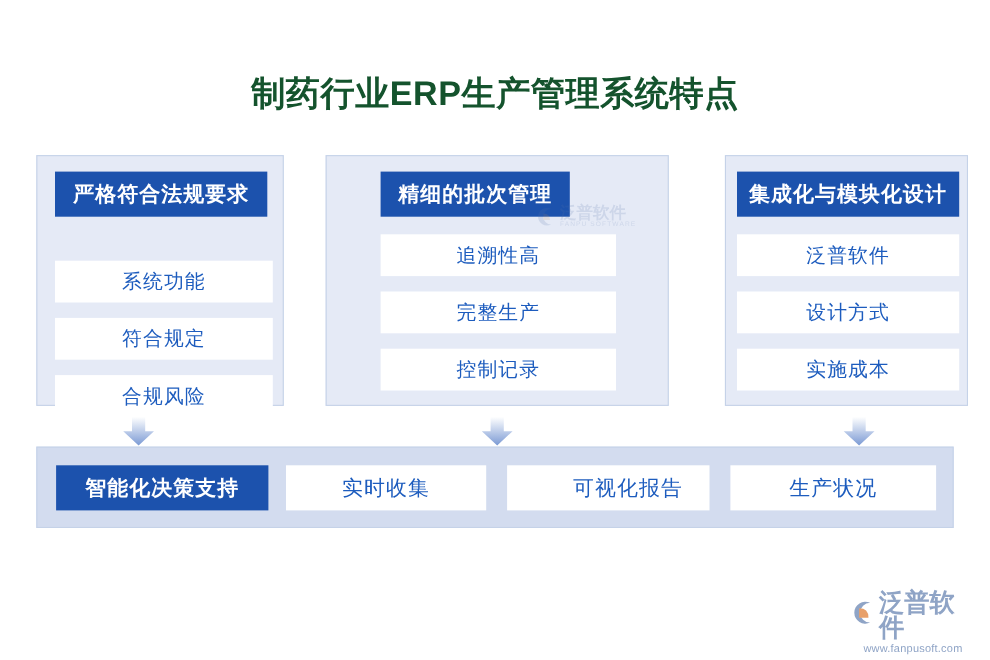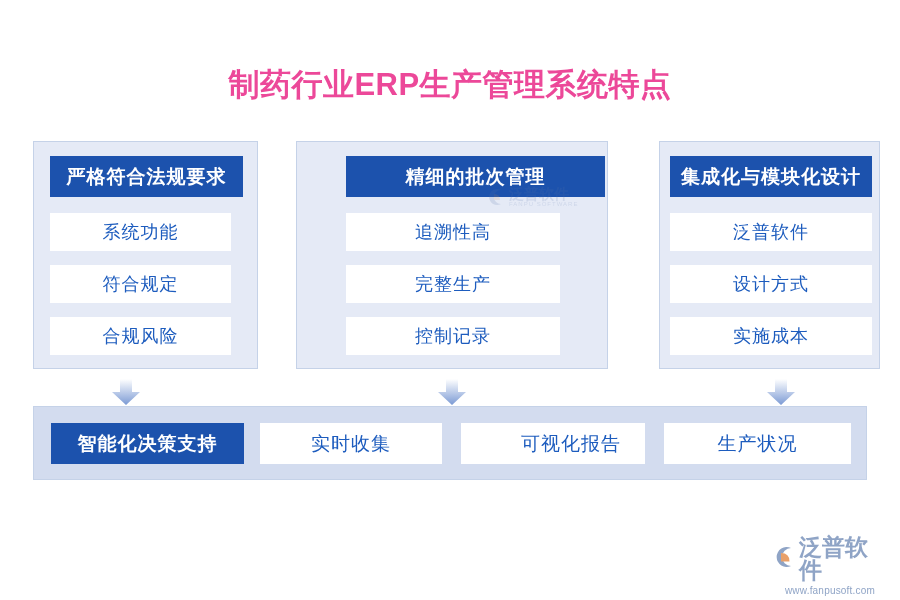--- a/index.html
+++ b/index.html
@@ -23,21 +23,21 @@
 
   
   #page-title {
     position: absolute;
     left: 0;
     top: 64px;
     width: 900px;
     text-align: center;
     font-size: 31px;
     font-weight: bold;
-    color: #ec4899;
+    color: #14532d;
     letter-spacing: 0.5px;
     white-space: nowrap;
   }
 
   
   .column-panel {
     position: absolute;
     top: 141px;
     height: 228px;
     background: #e5eaf6;
@@ -56,37 +56,37 @@
     font-size: 19px;
     font-weight: bold;
     display: flex;
     align-items: center;
     justify-content: center;
     letter-spacing: 1px;
     white-space: nowrap;
     box-sizing: border-box;
   }
   #column-0 .col-header { left: 16px;  top: 14px; width: 193px; }
-  #column-1 .col-header { left: 49px;  top: 14px; width: 259px; text-align: right; }
+  #column-1 .col-header { left: 49px;  top: 14px; width: 172px; text-align: right; }
   #column-2 .col-header { left: 10px;  top: 14px; width: 202px; }
 
   .col-item {
     position: absolute;
     height: 38px;
     background: #ffffff;
     color: #1d5cbe;
     font-size: 18px;
     display: flex;
     align-items: center;
     justify-content: center;
     letter-spacing: 1px;
     white-space: nowrap;
     box-sizing: border-box;
   }
-  #column-0 .col-item { left: 16px; width: 181px; }
+  #column-0 .col-item { left: 16px; width: 198px; margin-top: 24px; }
   #column-1 .col-item { left: 49px; width: 214px; }
   #column-2 .col-item { left: 10px; width: 202px; }
 
   .col-item.i0 { top: 71px; }
   .col-item.i1 { top: 123px; }
   .col-item.i2 { top: 175px; }
 
   
   .flow-arrow {
     position: absolute;

